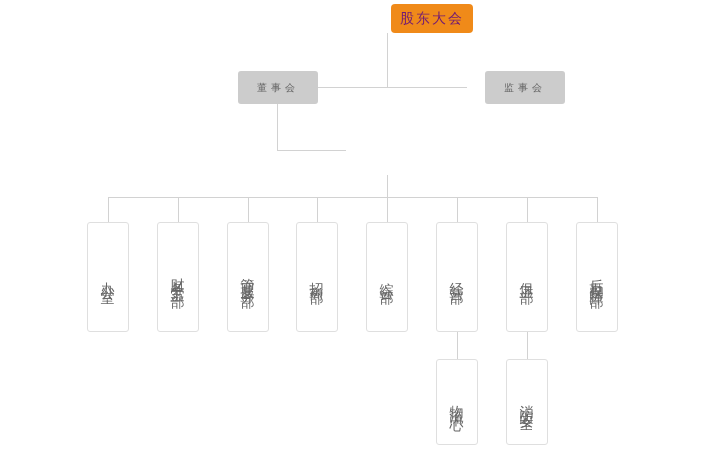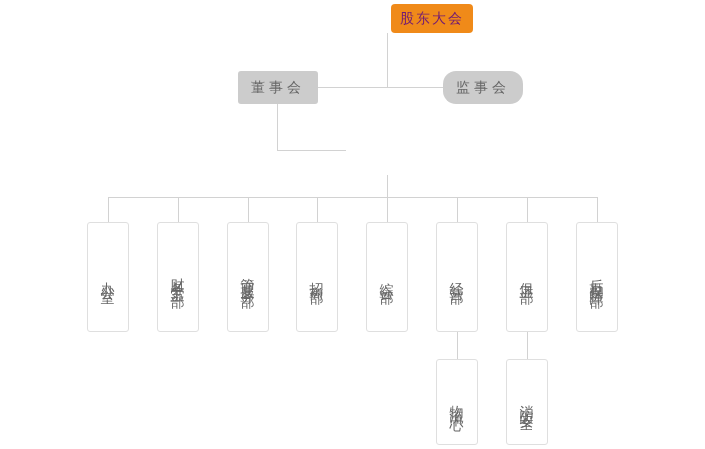--- a/index.html
+++ b/index.html
@@ -25,26 +25,26 @@
     color: #701a75;
     font-size: 14px;
     letter-spacing: 2px;
     border-radius: 4px;
     margin-left: 44px;
   }
   
   .gray {
     background: #CCCCCC;
     color: #666666;
-    font-size: 14px;
+    font-size: 10px;
     letter-spacing: 4px;
     border-radius: 3px;
   }
   .board   { left: 238px; top: 71px;  width: 80px; height: 33px; }
-  .superv  { left: 443px; top: 71px;  width: 80px; height: 33px; border-radius: 13px; }
+  .superv  { left: 485px; top: 71px;  width: 80px; height: 33px; }
   .manager { left: 346px; top: 140px; width: 82px; height: 35px; }
   
   .dept {
     top: 222px; width: 42px; height: 110px;
     background: #ffffff;
     border: 1px solid #DFDFDF;
     border-radius: 3px;
     color: #666666;
     font-size: 14px;
   }

